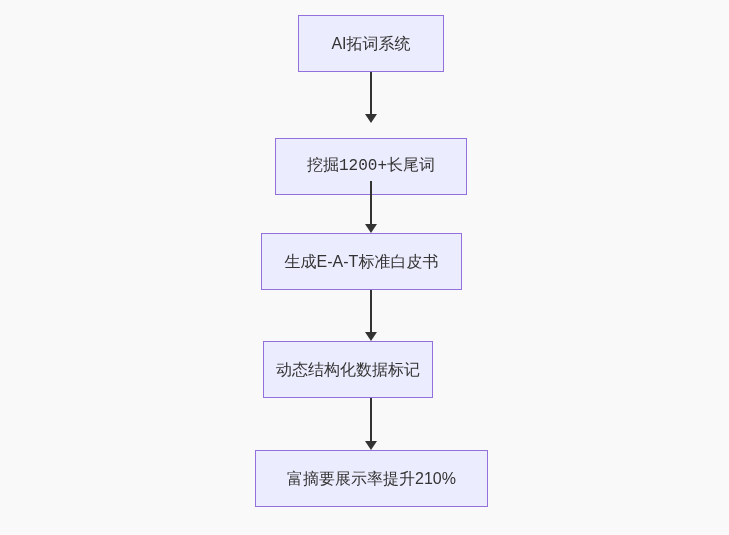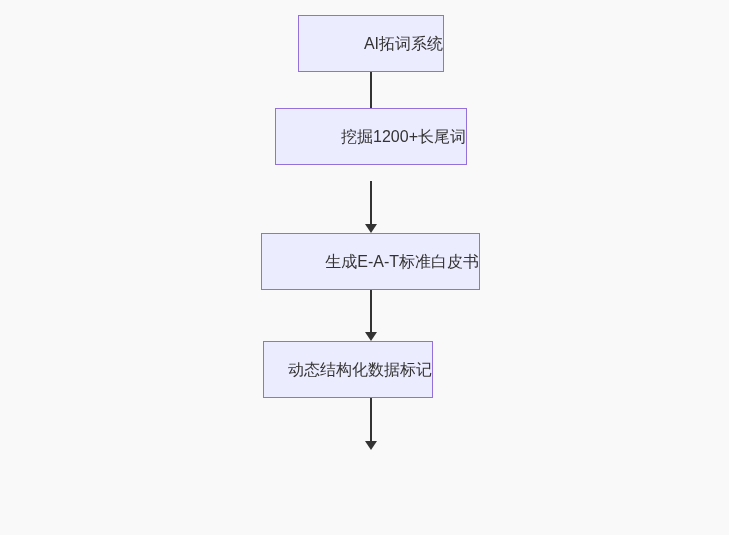--- a/index.html
+++ b/index.html
@@ -21,32 +21,32 @@
     position: relative;
     width: 729px;
     height: 535px;
   }
   .node {
     position: absolute;
     background: var(--node-fill);
     border: 1px solid var(--node-border);
     display: flex;
     align-items: center;
-    justify-content: flex-end;
+    justify-content: center;
     height: 57px;
   }
   .node-label {
     font-size: 16px;
     color: var(--text-color);
     white-space: nowrap;
     line-height: 1.2;
   }
   .node-1 { left: 298px; top: 15px;  width: 146px; }
-  .node-2 { left: 275px; top: 108px; width: 192px; }
-  .node-3 { left: 261px; top: 233px; width: 219px; }
+  .node-2 { left: 275px; top: 138px; width: 192px; font-family: Liberation Mono, monospace; }
+  .node-3 { left: 261px; top: 233px; width: 201px; }
   .node-4 { left: 263px; top: 341px; width: 170px; }
   .node-5 { left: 255px; top: 450px; width: 233px; }
 
   .edge {
     position: absolute;
     left: 365px;            
     width: 12px;
     display: flex;
     flex-direction: column;
     align-items: center;
@@ -102,14 +102,17 @@
 
   <div class="node node-4">
     <span class="node-label">动态结构化数据标记</span>
   </div>
 
   <div class="edge edge-4">
     <div class="edge-line"></div>
     <div class="edge-head"></div>
   </div>
 
+  <div class="node node-5">
+    <span class="node-label">富摘要展示率提升210%</span>
+  </div>
 
 </div>
 
 </body></html>

